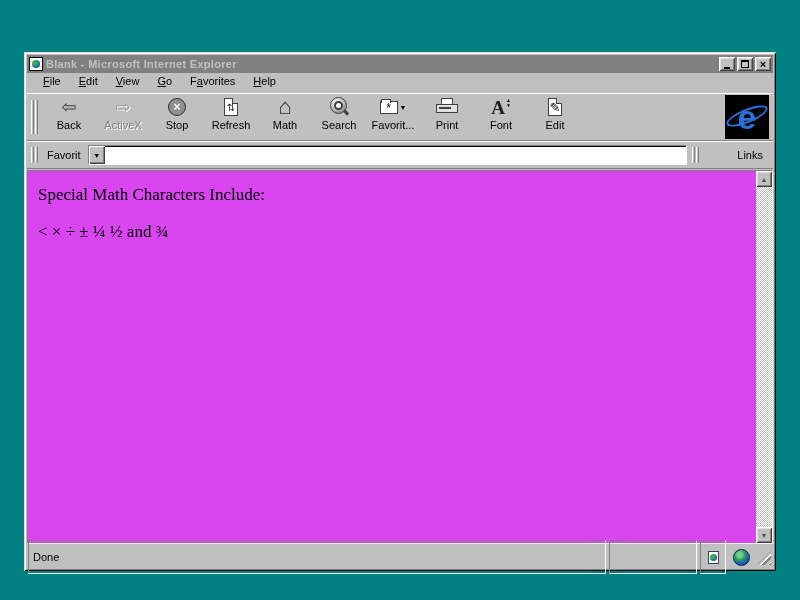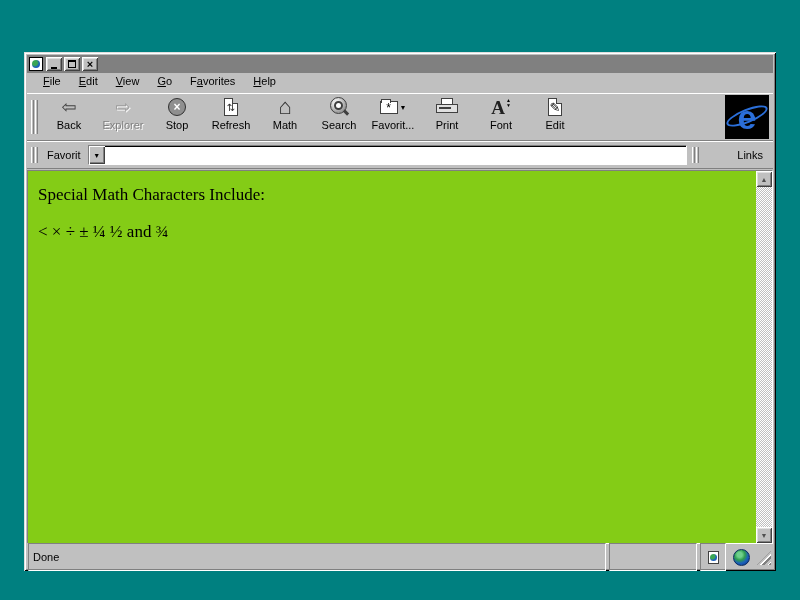--- a/index.html
+++ b/index.html
@@ -91,36 +91,36 @@
       border:1px solid; border-color:#808080 #fff #fff #808080; box-shadow: inset 1px 1px 0 #000; }
   .addr-input { flex:1 1 auto; border:none; outline:none; background:#fff; font-family:"Liberation Sans", sans-serif;
       font-size:12px; padding:1px 3px 0 4px; }
   .combo-btn { width:16px; background:#c0c0c0; display:flex; align-items:center; justify-content:center; flex:0 0 auto;
       box-shadow: inset 1px 1px 0 #fff, inset -1px -1px 0 #404040, inset -2px -2px 0 #808080; font-size:7px; }
   .links-label { flex:0 0 auto; padding:0 6px 0 2px;margin-left:27px; }
 
   
   .content-outer { flex:1 1 auto; display:flex; min-height:0;
       border:1px solid; border-color:#808080 #fff #fff #808080; box-shadow: inset 1px 1px 0 #404040; margin:1px 0 0 0; }
-  .page-body { flex:1 1 auto; background:#84cc16; padding:14px 10px; overflow:hidden;
+  .page-body { flex:1 1 auto; background:#d946ef; padding:14px 10px; overflow:hidden;
       font-family:"Liberation Serif", serif; font-size:17px; }
   .page-heading { margin-bottom:17px; }
   .page-math { }
   .vscroll { width:16px; flex:0 0 auto; display:flex; flex-direction:column; background:#c0c0c0; }
   .scroll-btn { height:16px; background:#c0c0c0; display:flex; align-items:center; justify-content:center;
       box-shadow: inset 1px 1px 0 #fff, inset -1px -1px 0 #404040, inset 2px 2px 0 #dfdfdf, inset -2px -2px 0 #808080;
       font-size:7px; color:#505050; flex:0 0 auto; }
   .scroll-track { flex:1 1 auto;
       background-image:linear-gradient(45deg,#fff 25%,transparent 25%,transparent 75%,#fff 75%),
                        linear-gradient(45deg,#fff 25%,transparent 25%,transparent 75%,#fff 75%);
       background-size:2px 2px; background-position:0 0,1px 1px; background-color:#c0c0c0; }
 
   
   .statusbar { height:24px; display:flex; align-items:center; gap:3px; padding:3px 1px 1px 1px; flex:0 0 auto; }
-  .status-panel { height:28px; border:1px solid; border-color:#808080 #fff #fff #808080;
+  .status-panel { height:34px; border:1px solid; border-color:#808080 #fff #fff #808080;
       display:flex; align-items:center; padding:0 4px; }
   .status-main { flex:1 1 auto; }
   .status-second { width:88px; flex:0 0 auto; }
   .status-icon-panel { width:26px; flex:0 0 auto; justify-content:center; }
   .doc-icon { width:11px; height:13px; background:#fff; border:1px solid #404040; position:relative; }
   .doc-icon .mini-globe { position:absolute; left:1px; top:2px; width:7px; height:7px; border-radius:50%;
       background:radial-gradient(circle at 35% 35%, #3aa655 35%, #1b5fbd 60%); }
   .globe-icon { width:17px; height:17px; border-radius:50%; flex:0 0 auto; margin:0 4px;
       background:radial-gradient(circle at 38% 32%, #6fd08c 18%, #2f9e4f 38%, #1b5fbd 62%, #123f86 90%);
       border:1px solid #0a2a5e; }
@@ -131,20 +131,21 @@
 </head>
 <body>
 
 <div class="desktop">
   <div class="window">
 
     <div class="titlebar">
       <span class="titlebar-icon">
           <span class="mini-globe"></span>
         </span>
+      <span class="title-text">Blank - Microsoft Internet Explorer</span>
       <span class="win-controls">
         <span class="win-btn">
             <span class="min-bar"></span>
           </span>
         <span class="win-btn">
             <span class="max-box"></span>
           </span>
         <span class="win-btn">
             <span class="x">×</span>
           </span>
@@ -167,21 +168,21 @@
         <div class="tb-icon-area">
             <span class="arrow-glyph">⇦</span>
           </div>
         <div class="tb-label">Back</div>
       </div>
 
       <div class="tb-btn disabled">
         <div class="tb-icon-area">
             <span class="arrow-glyph" style="color:#9a9a9a;">⇨</span>
           </div>
-        <div class="tb-label">Explorer</div>
+        <div class="tb-label">ActiveX</div>
       </div>
 
       <div class="tb-btn">
         <div class="tb-icon-area">
             <span class="stop-circle">
               <span>×</span>
             </span>
           </div>
         <div class="tb-label">Stop</div>
       </div>

